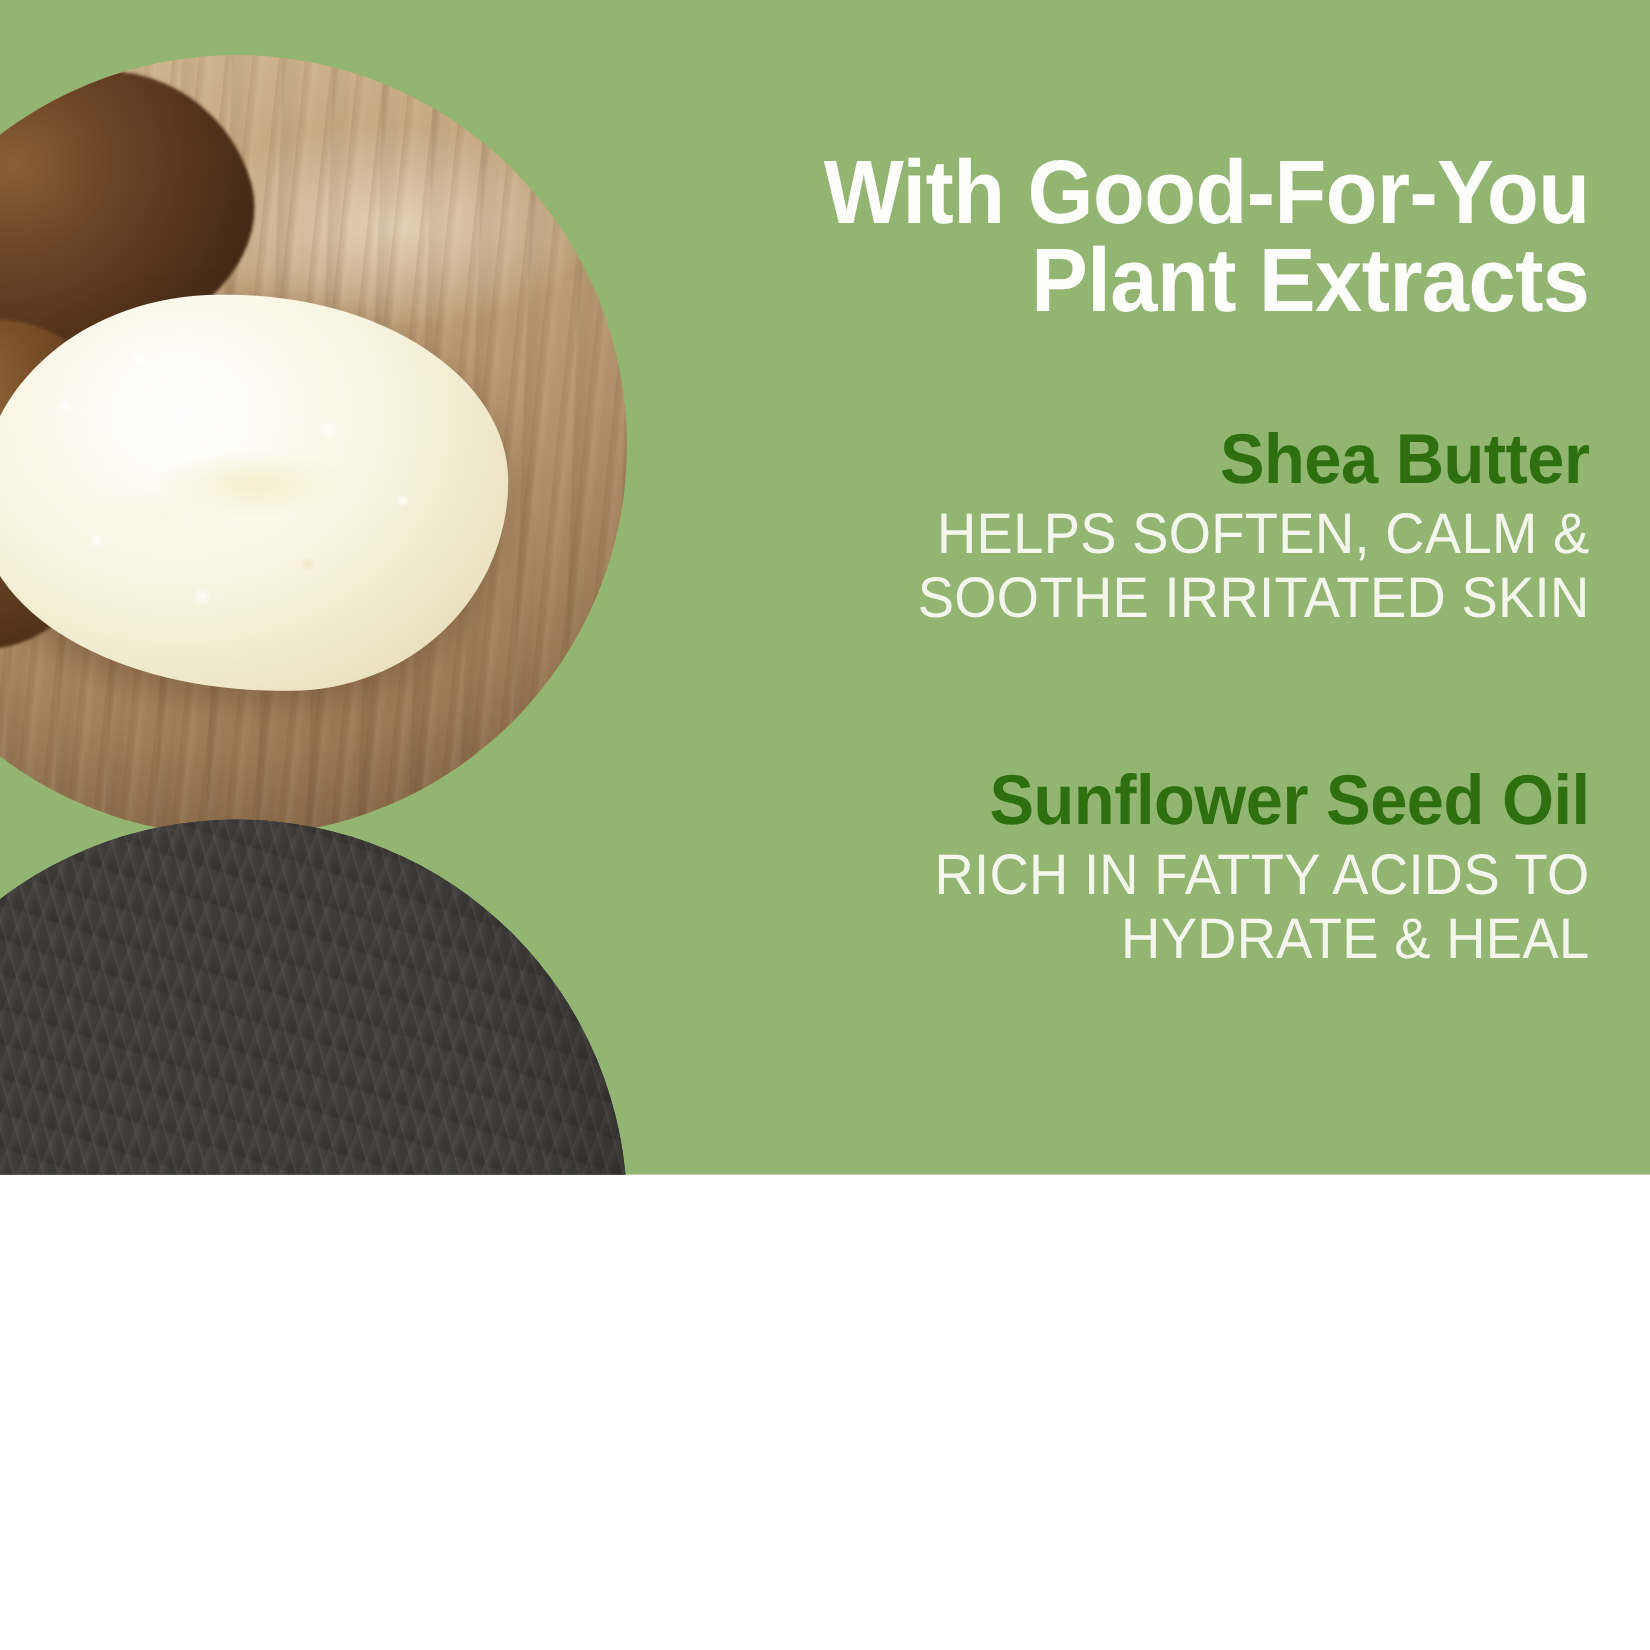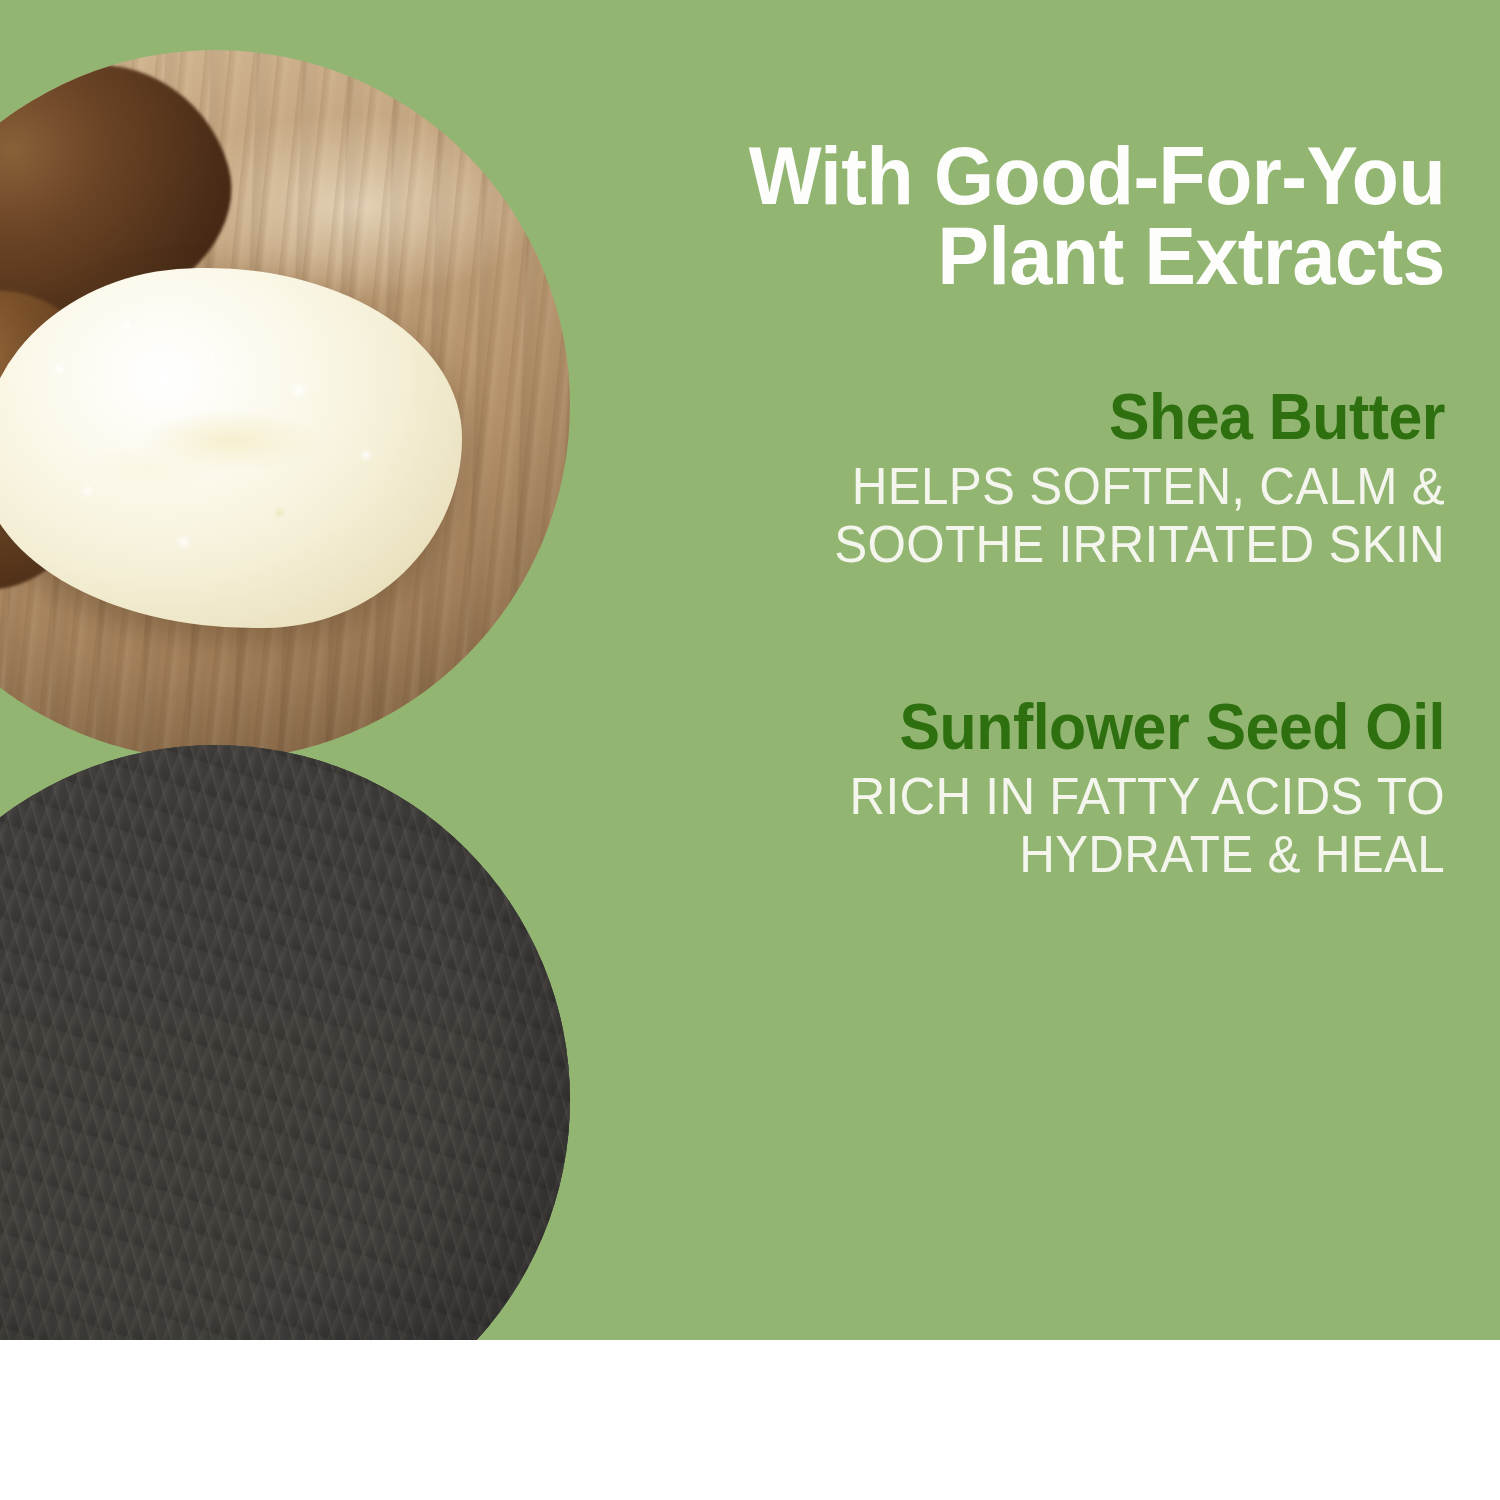--- a/index.html
+++ b/index.html
@@ -3,21 +3,21 @@
 <meta charset="utf-8">
 <style>
   html, body {
     margin: 0;
     padding: 0;
     background: #ffffff;
   }
   #canvas {
     position: relative;
     width: 1500px;
-    height: 1340px;
+    height: 1068px;
     background: #92b571;
     overflow: hidden;
     font-family: "Liberation Sans", "DejaVu Sans", sans-serif;
   }
 
   
   .photo-circle {
     position: absolute;
     border-radius: 50%;
     overflow: hidden;

